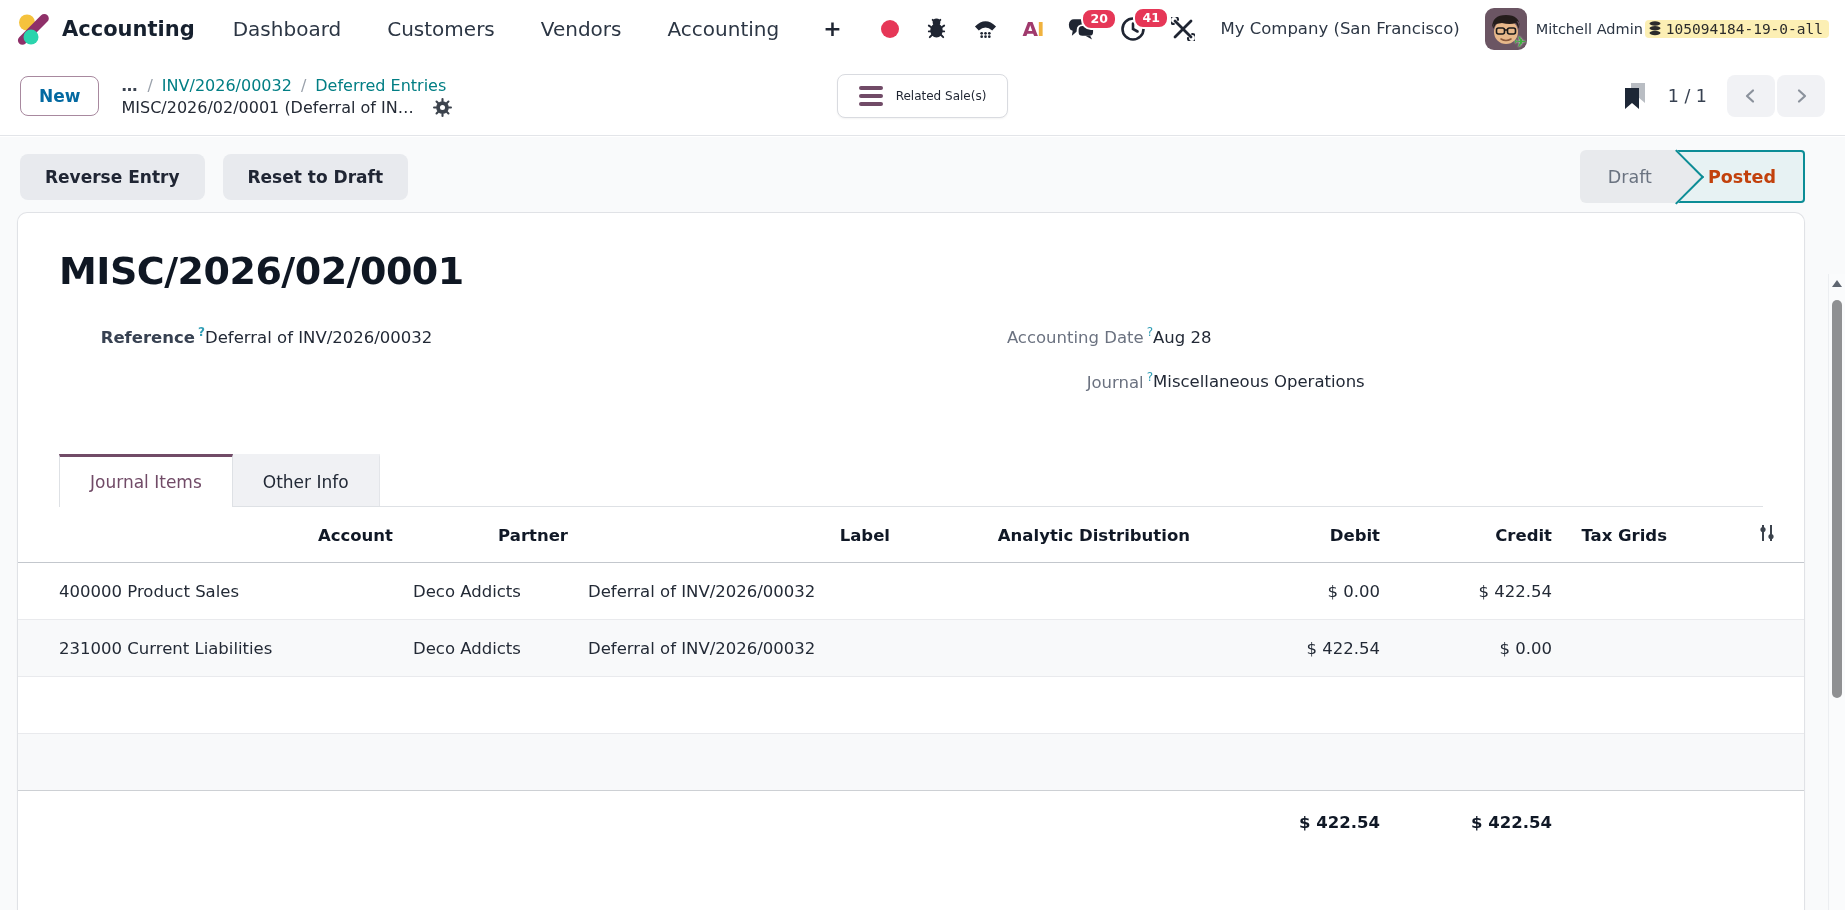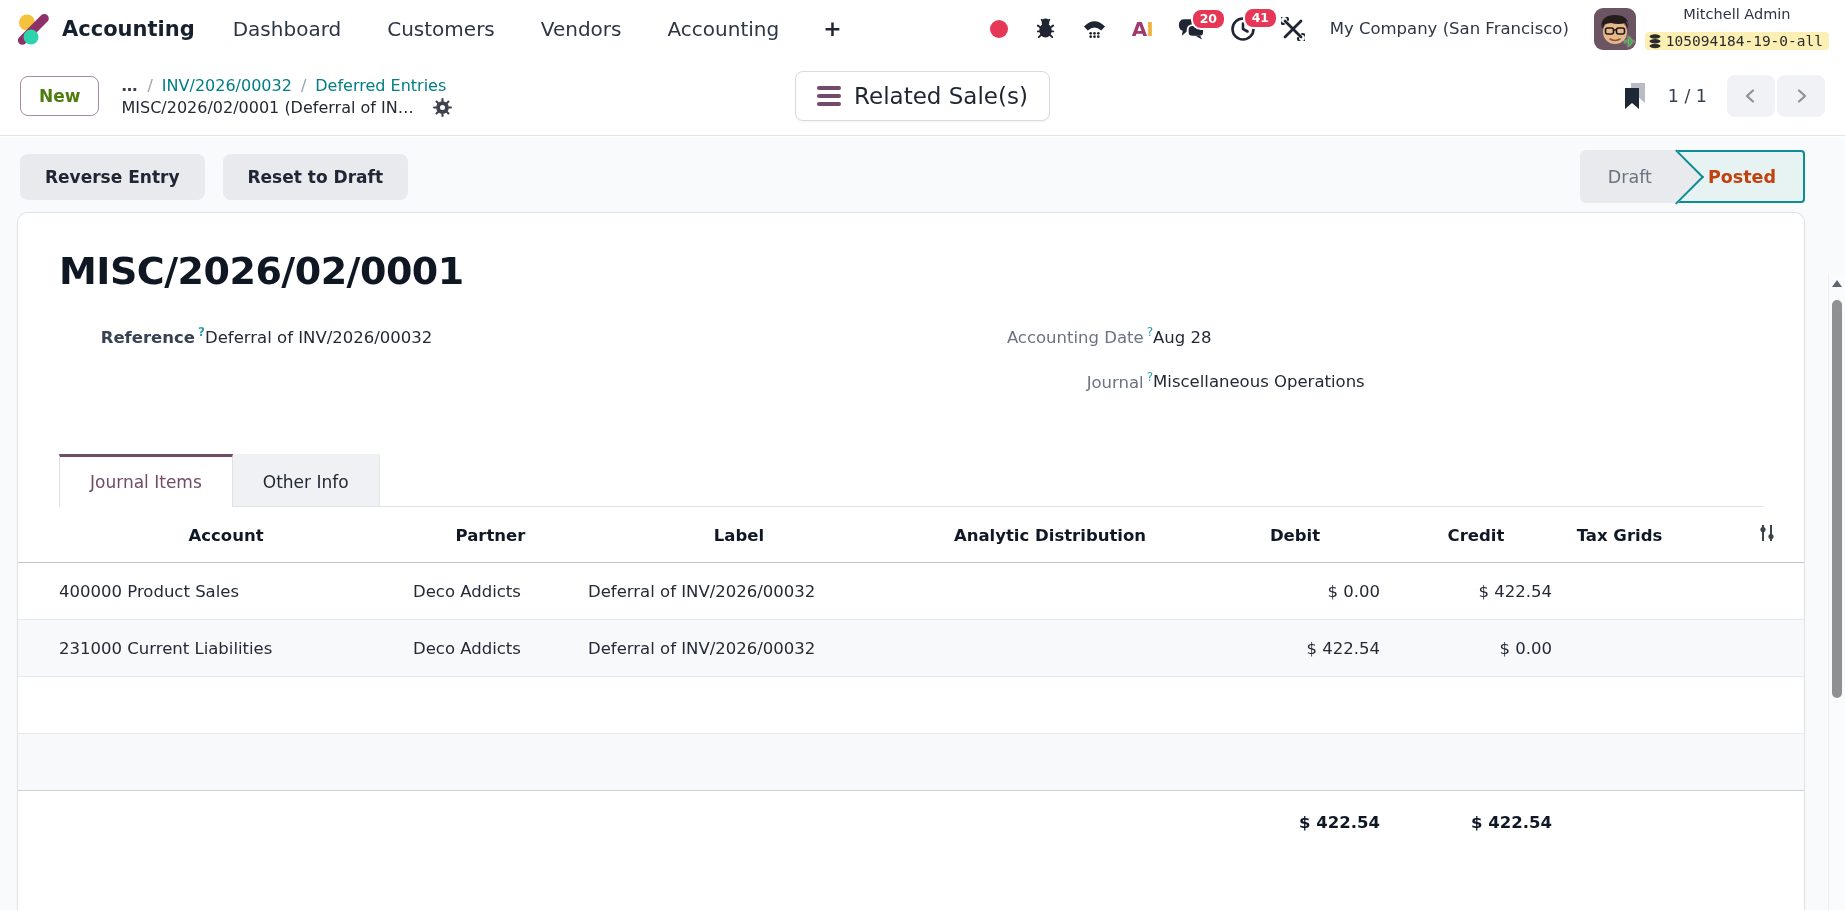--- a/index.html
+++ b/index.html
@@ -25,49 +25,49 @@
     position:absolute; top:-9px; left:13px; background:#e63757; color:#fff;
     font-size:12.5px; font-weight:700; padding:1.5px 7px; border-radius:10px; border:2px solid #fff;
     line-height:1.2; white-space:nowrap;
   }
   .ai-glyph { font-size:20px; font-weight:800; letter-spacing:-1px; }
   .ai-a { color:#a03a6d; } .ai-i { color:#f0b23e; }
   .company-name { font-size:16.5px; color:#2c3644; cursor:pointer; white-space:nowrap; }
   .user-block { display:flex; align-items:center; gap:9px; cursor:pointer; }
   .avatar { width:42px; height:42px; border-radius:9px; overflow:hidden; position:relative; flex:0 0 auto; }
   .avatar .plane { position:absolute; right:0px; bottom:-1px; font-size:15px; color:#3fae3f; text-shadow:0 0 2px #fff; }
-  .user-meta { display:flex; flex-direction:column; align-items:center; gap:10px; }
+  .user-meta { display:flex; align-items:flex-end; gap:2px; }
   .user-name { font-size:14.5px; color:#2c3644; line-height:1.1; }
   .db-badge {
     display:flex; align-items:center; gap:5px; background:#fcefb4; border-radius:4px;
     padding:1px 6px 1px 4px; font-family:"DejaVu Sans Mono", monospace; font-size:14.5px; color:#2b2b2b;
   }
   
   .control-bar {
     height:79px; display:flex; align-items:center; padding:0 20px;
     background:#fff; border-bottom:1px solid #e3e5e9;
   }
   .cb-left { flex:1 1 0; display:flex; align-items:center; min-width:0; }
   .btn-new {
-    background:#fff; border:1px solid #a8899f; color:#4d7c0f; font-weight:700;
+    background:#fff; border:1px solid #a8899f; color:#0369a1; font-weight:700;
     font-size:17px; padding:9px 18px; border-radius:8px; cursor:pointer;
     font-family:inherit; margin-right:22px;
   }
   .crumbs { display:flex; flex-direction:column; gap:3px; min-width:0; }
   .crumb-line { display:flex; align-items:center; gap:9px; font-size:16px; }
   .crumb-ellipsis { color:#3a4250; font-weight:700; letter-spacing:1px; cursor:pointer; }
   .crumb-sep { color:#9aa1ab; }
   .crumb-link { color:#017e84; font-weight:400; cursor:pointer; text-decoration:none; }
   .crumb-current { color:#242a35; }
   .gear-btn { margin-left:10px; cursor:pointer; display:inline-flex; }
   .cb-center { flex:0 0 auto; }
   .btn-related {
     display:flex; align-items:center; gap:13px; background:#fff; border:1px solid #d9dbe0;
     border-radius:8px; padding:11px 21px; cursor:pointer; font-family:inherit;
-    box-shadow:0 1px 2px rgba(0,0,0,.05); font-size:23px; color:#1f2532;
+    box-shadow:0 1px 2px rgba(0,0,0,.05); font-size:12px; color:#1f2532;
   }
   .hamburger { display:flex; flex-direction:column; gap:4.5px; }
   .hamburger span { display:block; width:24px; height:3.5px; background:#714b67; border-radius:2px; }
   .cb-right { flex:1 1 0; display:flex; align-items:center; justify-content:flex-end; gap:20px; }
   .bookmark-btn { cursor:pointer; display:flex; }
   .pager-count { font-size:17.5px; color:#374151; white-space:nowrap; }
   .pager-btns { display:flex; gap:2px; }
   .pager-btn {
     width:48px; height:42px; background:#f1f2f5; border:none; border-radius:8px;
     display:flex; align-items:center; justify-content:center; cursor:pointer;
@@ -124,21 +124,21 @@
     border-top:3px solid transparent;
   }
   .tab.active {
     background:#fff; color:#714b67; font-weight:500; border-top:3px solid #714b67;
     border-left:1px solid #dee1e5; border-right:1px solid #dee1e5; margin-bottom:-1px;
   }
   .tab.inactive { background:#f0f1f4; color:#222936; border-right:1px solid #e3e5e9; }
   
   table.lines { width:100%; border-collapse:collapse; table-layout:fixed; }
   table.lines th {
-    font-size:16.5px; font-weight:700; color:#101826; text-align:center;
+    font-size:16.5px; font-weight:700; color:#101826; text-align:right;
     padding:16px 10px 15px 10px; border-bottom:1px solid #c3c7cd; white-space:nowrap;
   }
   table.lines td { font-size:16.5px; color:#232a36; padding:0 10px; height:57px; white-space:nowrap; overflow:hidden; }
   table.lines tr.data-row, table.lines tr.empty-row { border-bottom:1px solid #e9eaed; }
   table.lines tr.striped { background:#f8f9fa; }
   .col-account-pad { padding-left:41px !important; }
   .num { text-align:right; }
   .muted { color:#69727e; }
   tr.totals td { border-top:1px solid #cdd0d4; font-weight:700; color:#101826; height:72px; vertical-align:top; padding-top:22px; }
   .th-settings { text-align:right !important; padding-right:26px !important; }

